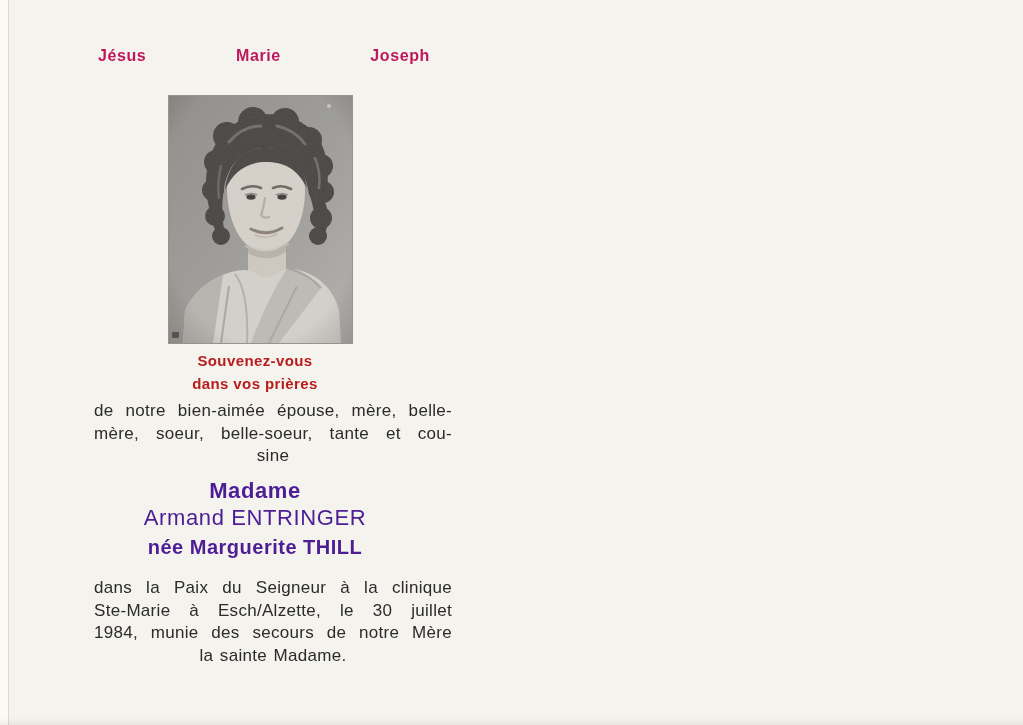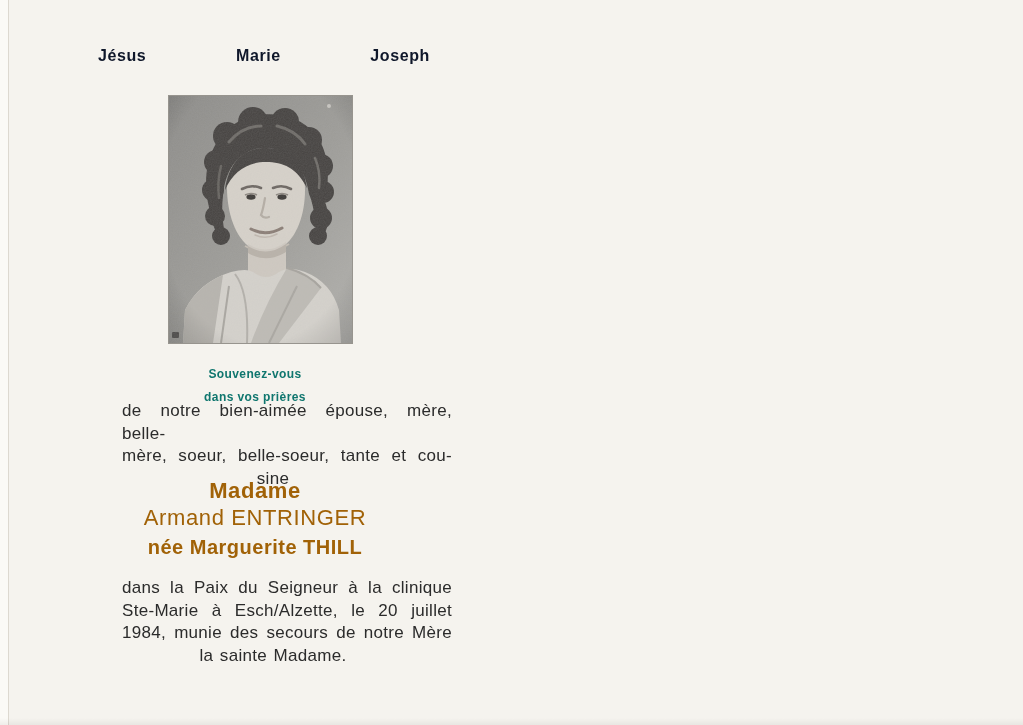--- a/index.html
+++ b/index.html
@@ -23,47 +23,47 @@
     position:absolute;left:0;right:0;bottom:0;height:7px;
     background:linear-gradient(to bottom, rgba(0,0,0,0), rgba(0,0,0,0.05));
   }
   .page{position:absolute;top:0;bottom:0;}
   .page.left{left:0;width:511px;}
   .page.right{left:511px;width:512px;}
 
   .invocation{
     position:absolute;left:98px;top:47px;width:332px;
     display:flex;justify-content:space-between;
-    font-weight:bold;font-size:16px;letter-spacing:0.6px;color:#0f172a;
+    font-weight:bold;font-size:16px;letter-spacing:0.6px;color:#be185d;
   }
   .photo{
     position:absolute;left:168px;top:95px;width:183px;height:247px;margin:0;
     border:1px solid #97948e;box-sizing:content-box;
     background:#9a9995;
   }
   .photo svg{display:block;}
 
   .remember{
-    position:absolute;left:75px;top:363px;width:360px;
-    text-align:center;font-weight:bold;font-size:12px;
-    line-height:23px;letter-spacing:0.4px;color:#0f766e;
+    position:absolute;left:75px;top:349px;width:360px;
+    text-align:center;font-weight:bold;font-size:15px;
+    line-height:23px;letter-spacing:0.4px;color:#b91c1c;
   }
   .textblock{
     position:absolute;
     font-size:17px;line-height:22.6px;letter-spacing:0.3px;word-spacing:1.5px;
   }
   .intro{left:94px;top:400px;width:358px;}
   .bio{left:94px;top:577px;width:358px;}
   .line{display:block;}
-  .line.j{text-align:justify;text-align-last:justify;margin-left:28px;}
+  .line.j{text-align:justify;text-align-last:justify;}
   .line.c{text-align:center;}
 
   .name-block{
     position:absolute;left:75px;top:478px;width:360px;
-    text-align:center;color:#a16207;
+    text-align:center;color:#4c1d95;
   }
   .name-title{font-weight:bold;font-size:22px;line-height:26px;letter-spacing:0.6px;}
   .name-main{font-weight:normal;font-size:22px;line-height:28px;letter-spacing:0.6px;}
   .name-maiden{font-weight:bold;font-size:20px;line-height:26px;letter-spacing:0.5px;margin-top:2px;}
 </style>
 </head>
 <body>
 
 <div class="card">
   <div class="scan-edge"></div>
@@ -155,21 +155,21 @@
     </div>
 
     <div class="name-block">
       <div class="name-title">Madame</div>
       <div class="name-main">Armand ENTRINGER</div>
       <div class="name-maiden">née Marguerite THILL</div>
     </div>
 
     <div class="textblock bio">
       <span class="line j">dans la Paix du Seigneur à la clinique</span>
-      <span class="line j">Ste-Marie à Esch/Alzette, le 20 juillet</span>
+      <span class="line j">Ste-Marie à Esch/Alzette, le 30 juillet</span>
       <span class="line j">1984, munie des secours de notre Mère</span>
       <span class="line c">la sainte Madame.</span>
     </div>
   </section>
 
   <section class="page right">
 
     
 
     

